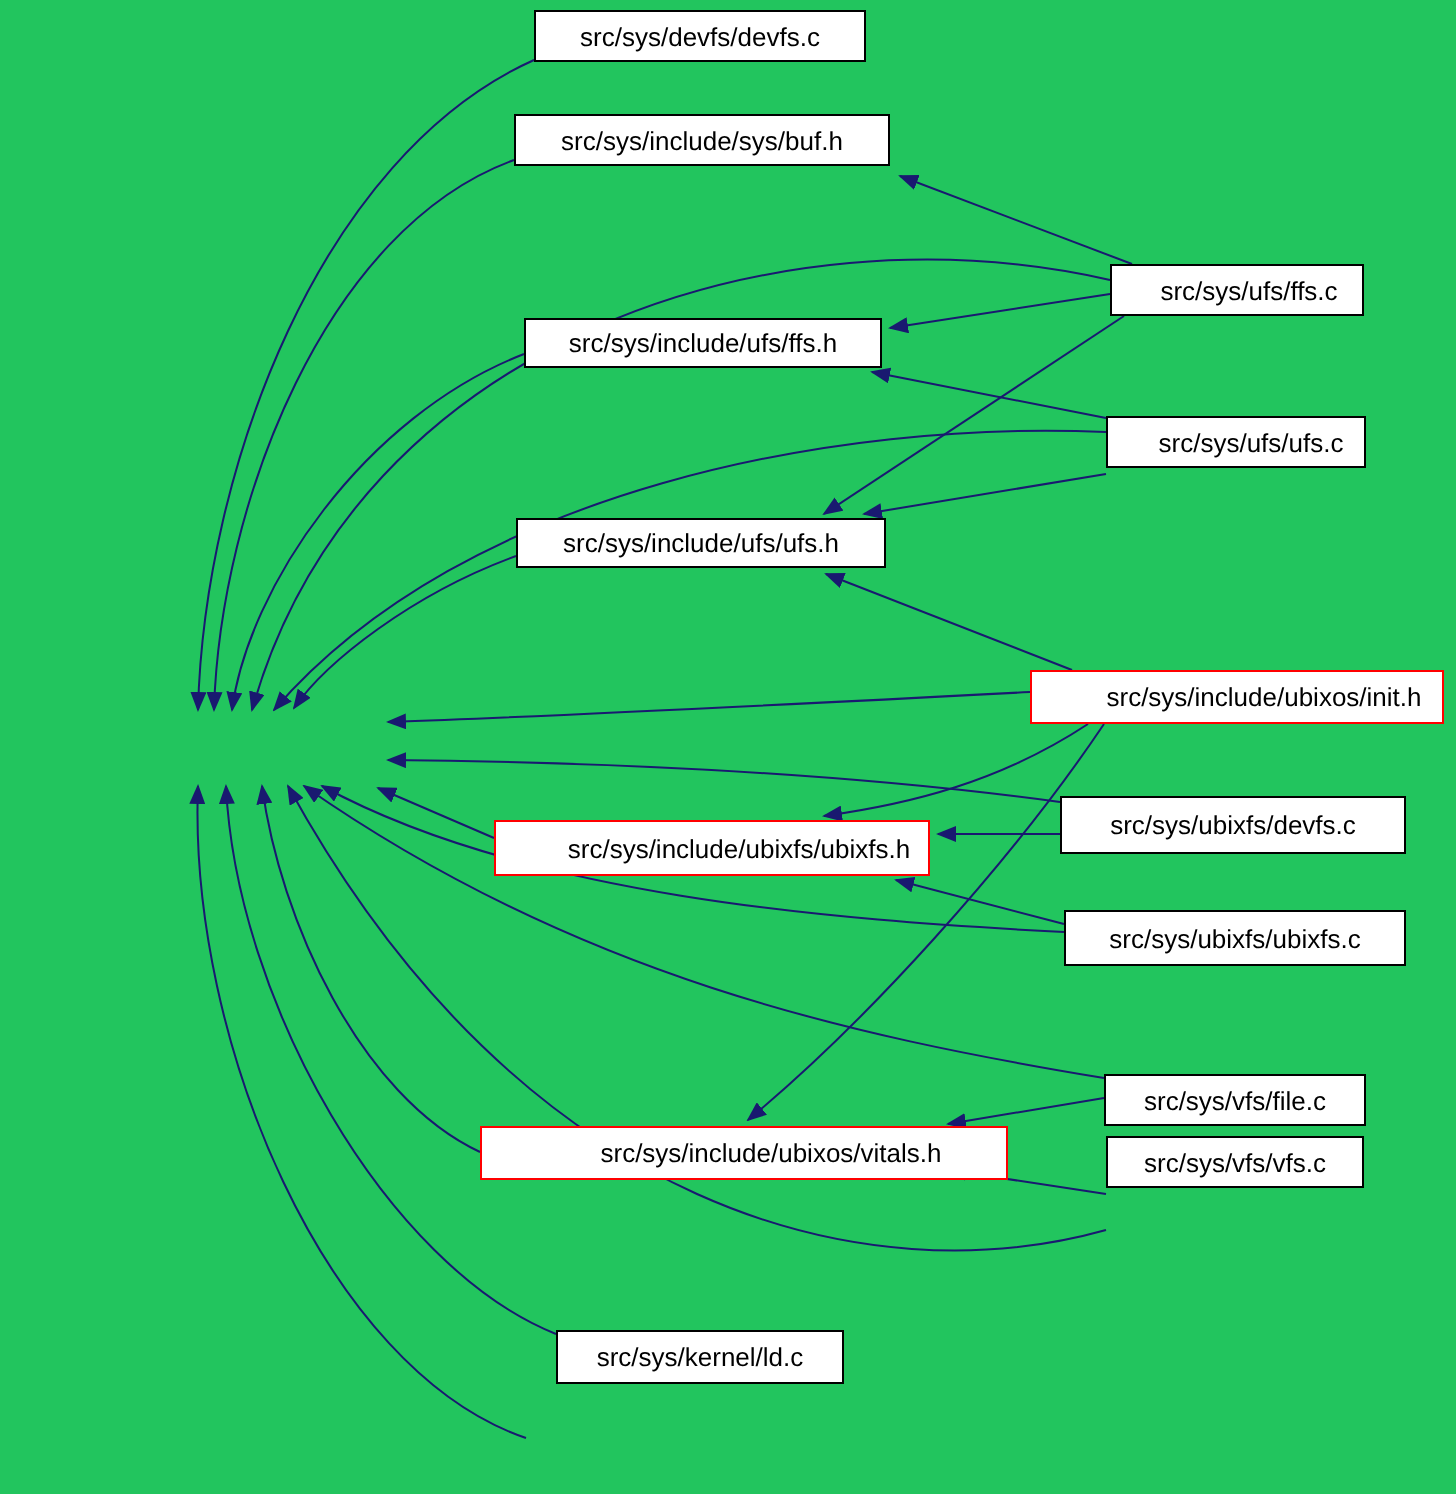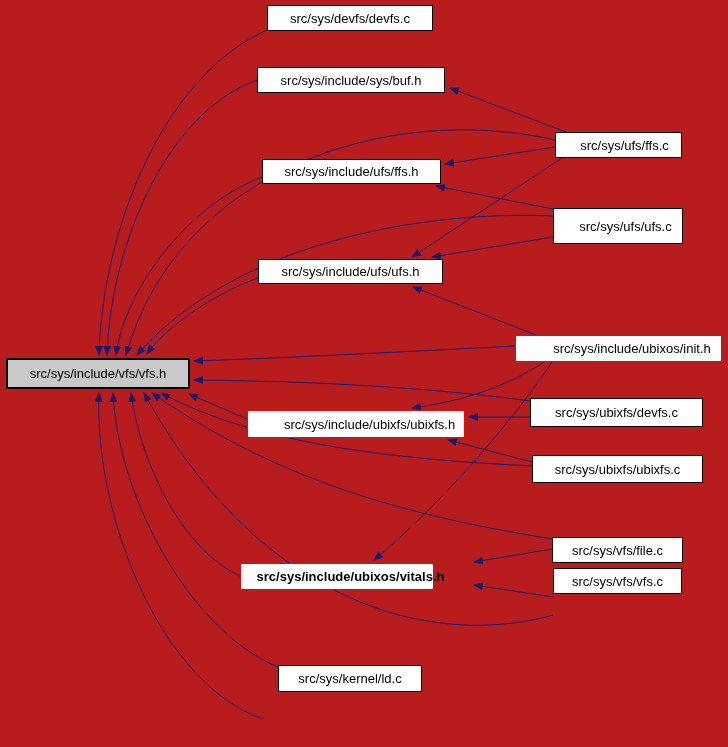--- a/index.html
+++ b/index.html
@@ -1,37 +1,37 @@
 <!DOCTYPE html>
 <html><head>
 <meta charset="utf-8">
 <style>
   html,body{margin:0;padding:0;background:#ffffff;}
-  #graph{position:relative;width:728px;height:747px;background:#b91c1c;overflow:hidden;
+  #graph{position:relative;width:728px;height:747px;background:#22c55e;overflow:hidden;
          font-family:"Liberation Sans", sans-serif;}
   #edges{position:absolute;left:0;top:0;width:728px;height:747px;}
   .node{position:absolute;box-sizing:border-box;background:#ffffff;border:1px solid #000000;
         display:flex;align-items:center;justify-content:center;
         font-size:13px;color:#000000;white-space:nowrap;cursor:pointer;}
   .node.red{border-color:#ff0000;padding-left:27px;}
   .node.main{background:#c9c9c9;border:2px solid #000000;cursor:default;}
   
   .n-devfsc  {left:267px;top:5px;  width:166px;height:26px;}
-  .n-bufh    {left:257px;top:67px; width:188px;height:26px;}
+  .n-bufh    {left:257px;top:57px; width:188px;height:26px;}
   .n-ffsc    {left:555px;top:132px;width:127px;height:26px;padding-left:12px;}
   .n-ffsh    {left:262px;top:159px;width:179px;height:25px;}
-  .n-ufsc    {left:553px;top:208px;width:130px;height:36px;padding-left:15px;}
+  .n-ufsc    {left:553px;top:208px;width:130px;height:26px;padding-left:15px;}
   .n-ufsh    {left:258px;top:259px;width:185px;height:25px;}
   .n-inith   {left:515px;top:335px;width:207px;height:27px;}
   .n-vfsh    {left:6px;  top:358px;width:184px;height:31px;}
   .n-threadc {left:530px;top:398px;width:173px;height:29px;}
   .n-ubixfsh {left:247px;top:410px;width:218px;height:28px;}
   .n-ubixfsc {left:532px;top:455px;width:171px;height:28px;}
   .n-filec   {left:552px;top:537px;width:131px;height:26px;}
-  .n-vitalsh {left:240px;top:563px;width:194px;height:27px;font-weight:bold;}
+  .n-vitalsh {left:240px;top:563px;width:264px;height:27px;}
   .n-vfsc    {left:553px;top:568px;width:129px;height:26px;}
   .n-ldc     {left:278px;top:665px;width:144px;height:27px;}
   .n-kmodc   {left:263px;top:717px;width:174px;height:27px;}
 </style>
 </head>
 <body>
 
 <div id="graph">
 
   <svg id="edges" width="728" height="747" viewBox="0 0 728 747" fill="none" stroke="#191970" stroke-width="1">
@@ -73,21 +73,20 @@
     <path marker-end="url(#arrow)" d="M553,597 L474,585"></path>
   </svg>
 
   <div class="node n-devfsc">src/sys/devfs/devfs.c</div>
   <div class="node n-bufh">src/sys/include/sys/buf.h</div>
   <div class="node n-ffsc">src/sys/ufs/ffs.c</div>
   <div class="node n-ffsh">src/sys/include/ufs/ffs.h</div>
   <div class="node n-ufsc">src/sys/ufs/ufs.c</div>
   <div class="node n-ufsh">src/sys/include/ufs/ufs.h</div>
   <div class="node red n-inith">src/sys/include/ubixos/init.h</div>
-  <div class="node main n-vfsh">src/sys/include/vfs/vfs.h</div>
   <div class="node n-threadc">src/sys/ubixfs/devfs.c</div>
   <div class="node red n-ubixfsh">src/sys/include/ubixfs/ubixfs.h</div>
   <div class="node n-ubixfsc">src/sys/ubixfs/ubixfs.c</div>
   <div class="node n-filec">src/sys/vfs/file.c</div>
   <div class="node red n-vitalsh">src/sys/include/ubixos/vitals.h</div>
   <div class="node n-vfsc">src/sys/vfs/vfs.c</div>
   <div class="node n-ldc">src/sys/kernel/ld.c</div>
 
 </div>
 

